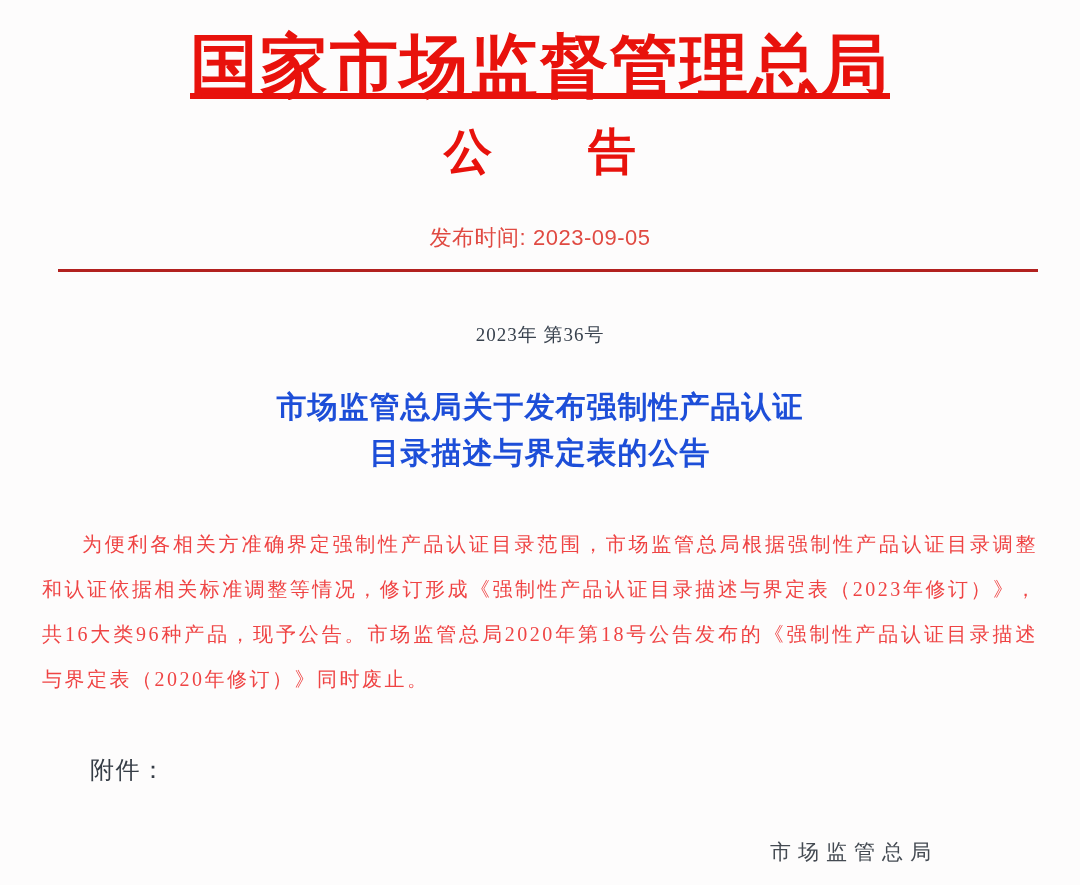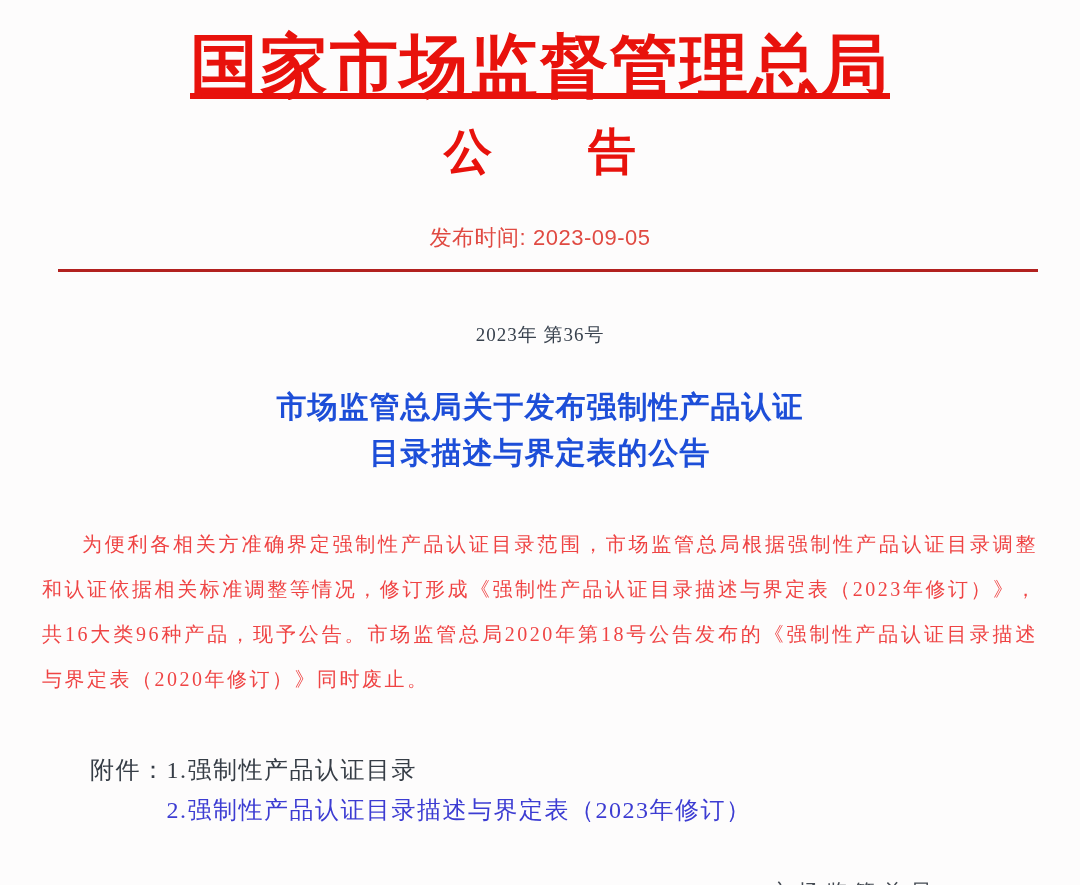--- a/index.html
+++ b/index.html
@@ -125,24 +125,20 @@
 
   <h2 class="notice-title">
     <span class="line">市场监管总局关于发布强制性产品认证</span>
     <span class="line">目录描述与界定表的公告</span>
   </h2>
 
   <p class="body-text">为便利各相关方准确界定强制性产品认证目录范围，市场监管总局根据强制性产品认证目录调整和认证依据相关标准调整等情况，修订形成《强制性产品认证目录描述与界定表（2023年修订）》，共16大类96种产品，现予公告。市场监管总局2020年第18号公告发布的《强制性产品认证目录描述与界定表（2020年修订）》同时废止。</p>
 
   <div class="attachments">
     <span class="att-label">附件：</span>
-    <div class="att-items">
-      <div class="att-item">1.强制性产品认证目录</div>
-      <a class="att-item att-link">2.强制性产品认证目录描述与界定表（2023年修订）</a>
-    </div>
   </div>
 
   <div class="signature">
     <div class="sig-org">市场监管总局</div>
 
   </div>
 
 </div>
 
 </body></html>

